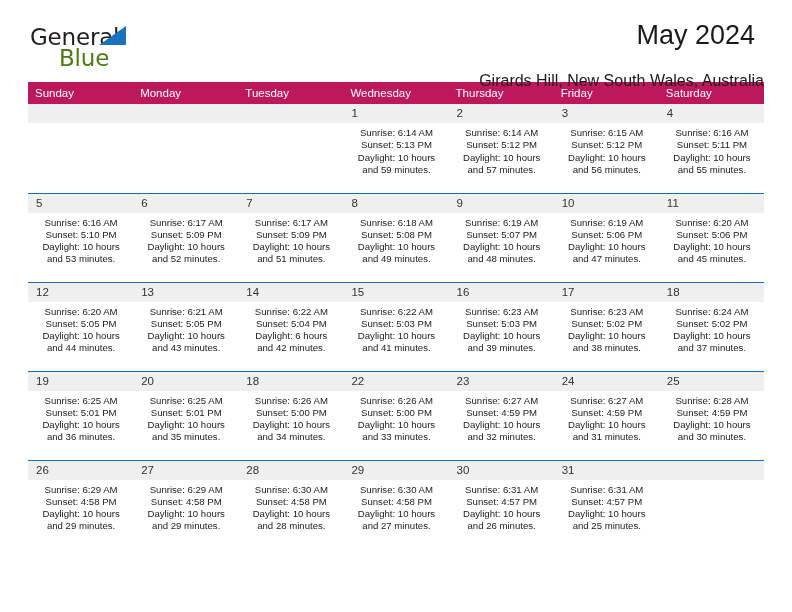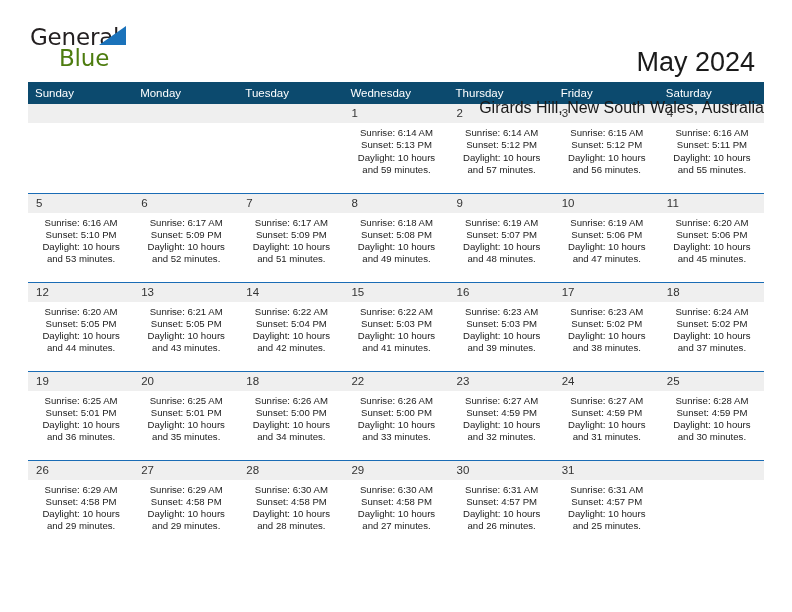--- a/index.html
+++ b/index.html
@@ -19,21 +19,21 @@
     position: relative;
     width: 792px;
     height: 612px;
     padding: 0 28px;
   }
 
   
   .header {
     position: relative;
     height: 72px;
-    padding-top: 36px;
+    padding-top: 9px;
   }
   .logo {
     position: absolute;
     left: 0;
     top: 24px;
     width: 220px;
     height: 56px;
   }
   .logo-general {
     position: absolute;
@@ -87,21 +87,21 @@
   }
 
   
   .calendar {
     width: 736px;
     margin-top: 10px;
     border-collapse: collapse;
     table-layout: fixed;
   }
   .calendar th {
-    background: #0c4a6e;
+    background: #be185d;
     color: #ffffff;
     font-size: 11.5px;
     font-weight: 400;
     text-align: left;
     padding: 5px 0 5px 7px;
     height: 21px;
     border: none;
   }
   .calendar td {
     vertical-align: top;
@@ -305,21 +305,21 @@
               <div>Sunrise: 6:21 AM</div>
               <div>Sunset: 5:05 PM</div>
               <div class="daylight">Daylight: 10 hours and 43 minutes.</div>
             </div>
           </td>
           <td>
             <div class="daynum">14</div>
             <div class="cell-body">
               <div>Sunrise: 6:22 AM</div>
               <div>Sunset: 5:04 PM</div>
-              <div class="daylight">Daylight: 10 hours and 42 minutes.</div>
+              <div class="daylight">Daylight: 6 hours and 42 minutes.</div>
             </div>
           </td>
           <td>
             <div class="daynum">15</div>
             <div class="cell-body">
               <div>Sunrise: 6:22 AM</div>
               <div>Sunset: 5:03 PM</div>
               <div class="daylight">Daylight: 10 hours and 41 minutes.</div>
             </div>
           </td>

